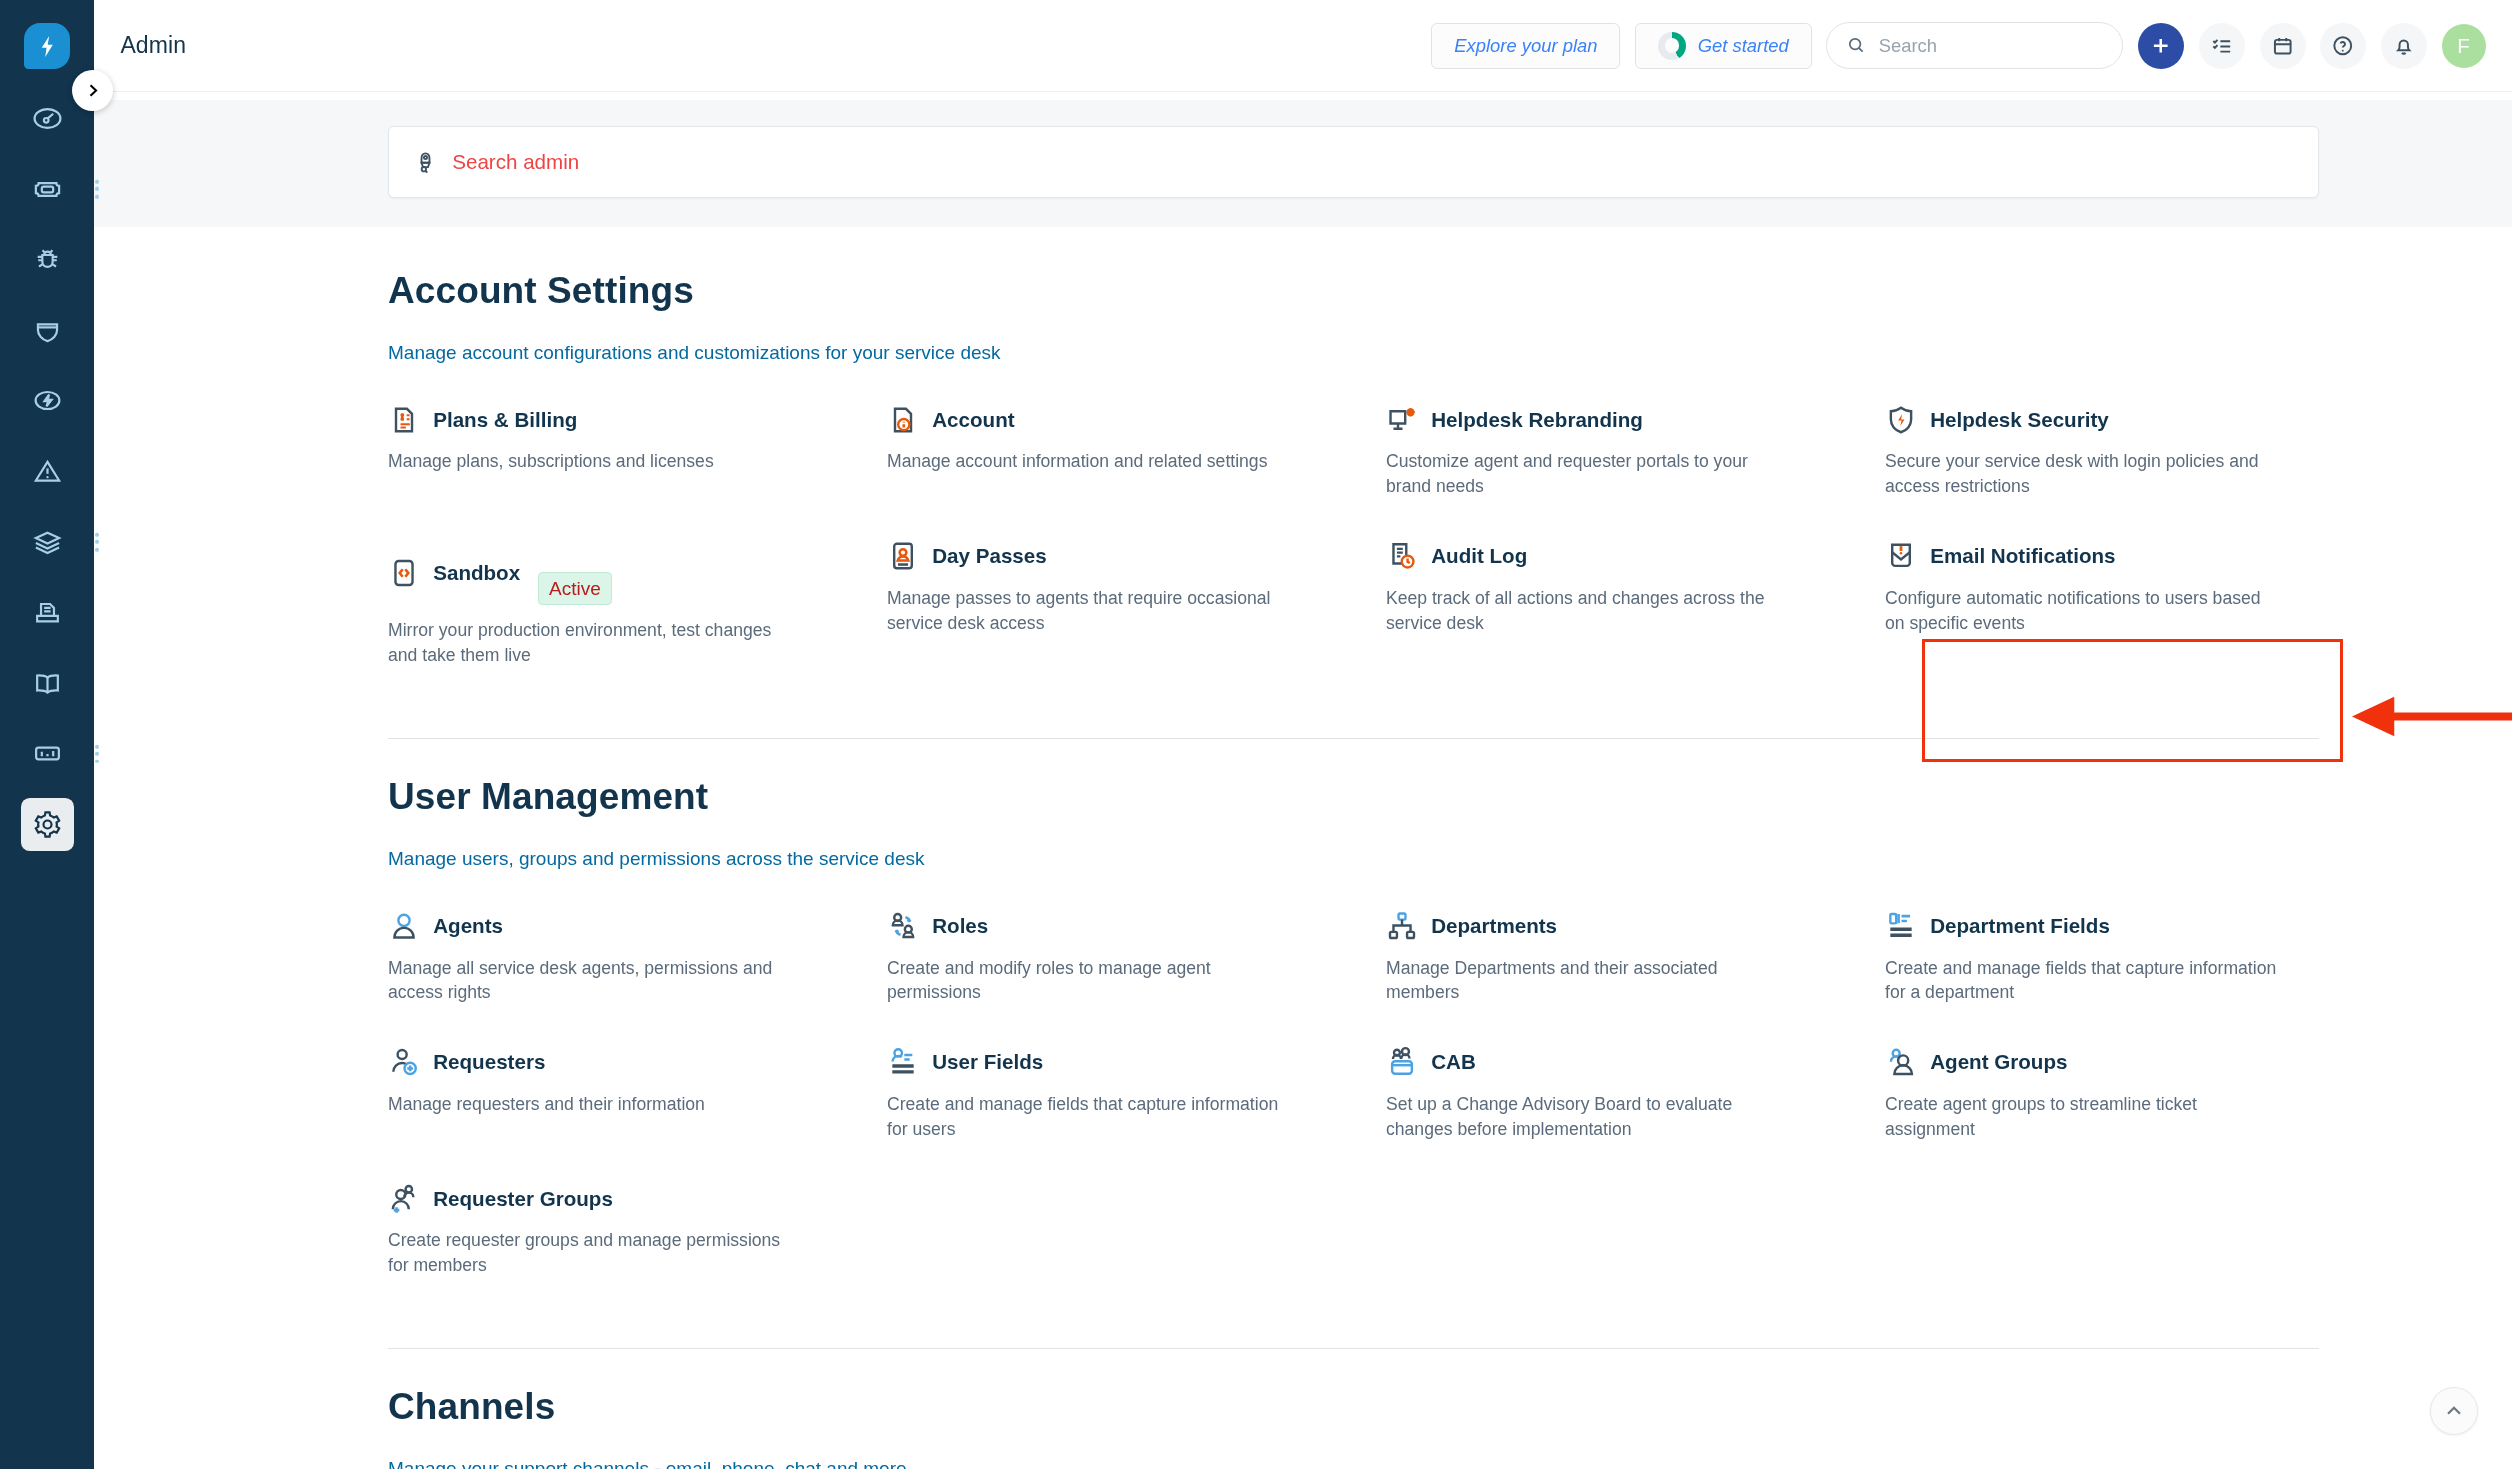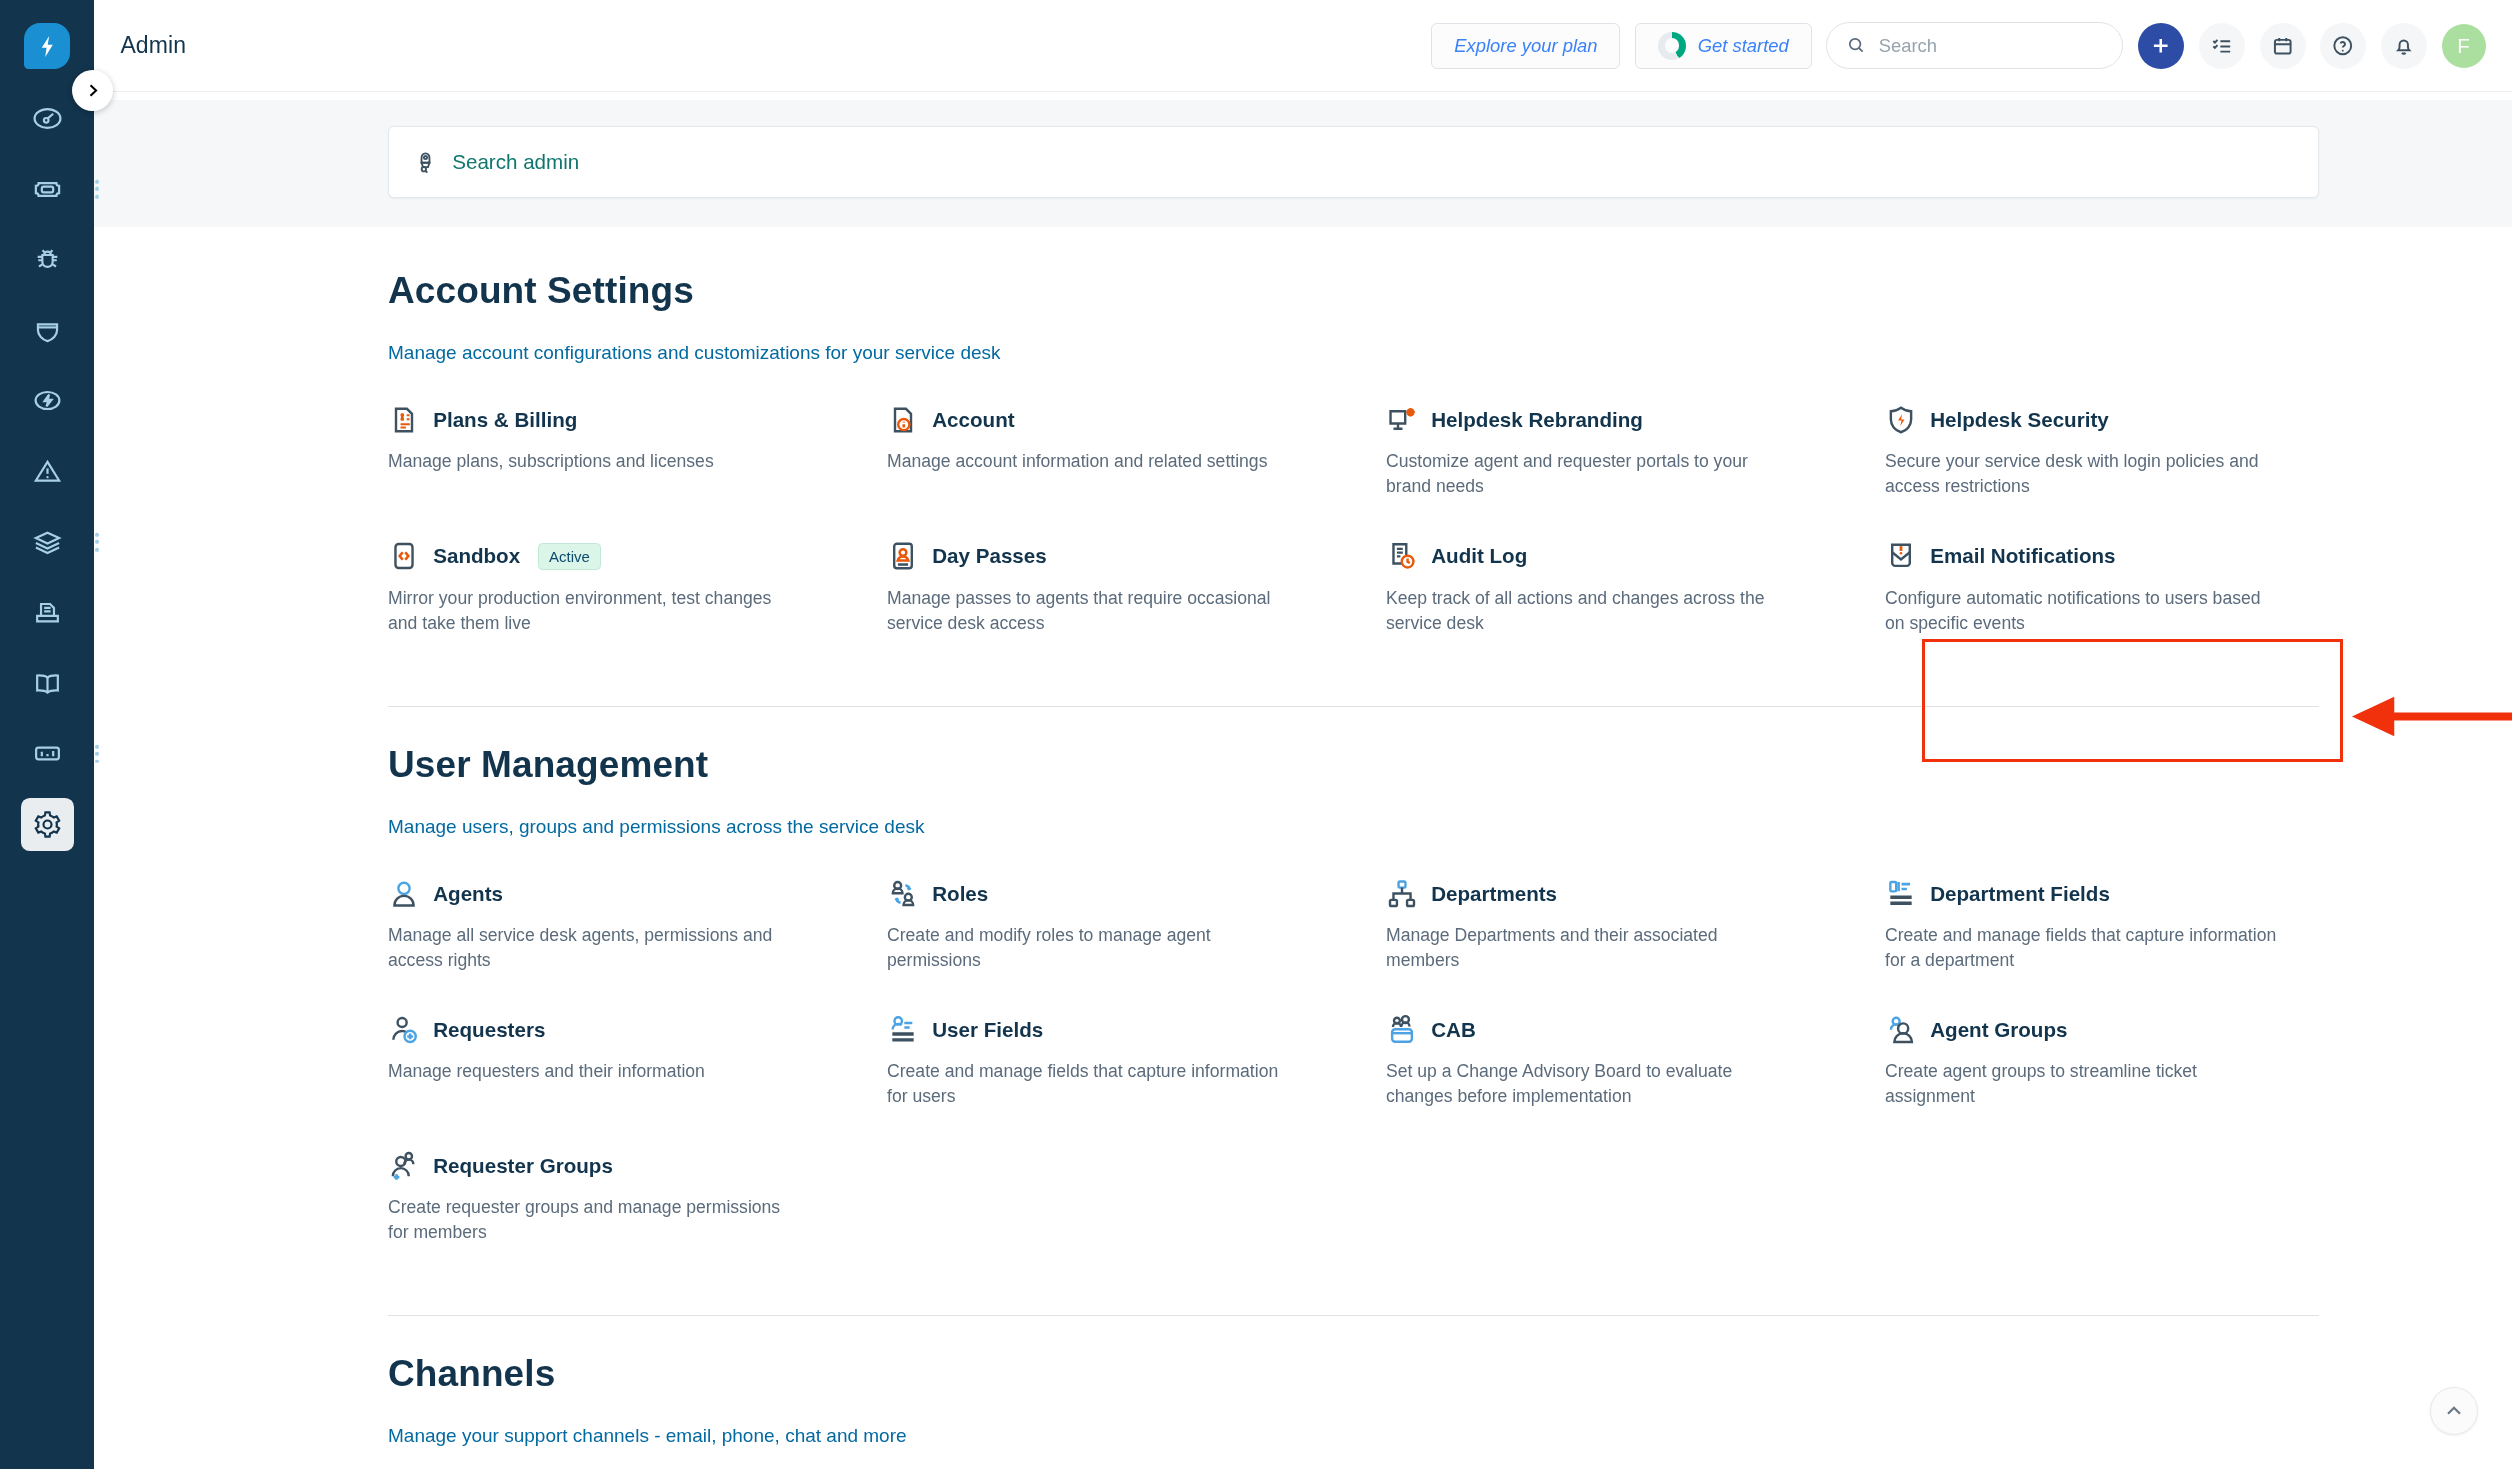--- a/index.html
+++ b/index.html
@@ -95,40 +95,40 @@
   .admin-search-band {
     background:#f5f7f9; padding: 26.4px 0 29px 0;
   }
   .admin-search-inner { width: 1931px; margin-left: 294px; }
   .admin-search {
     height: 72px; background:#fff; border:0.7px solid #e3e8ec; border-radius:5.9px;
     display:flex; align-items:center; gap:14.7px; padding: 0 23.5px;
     box-shadow: 0 0.7px 1.5px rgba(16,30,54,.05); cursor:text;
   }
   .admin-search svg { width:25px; height:25px; stroke:#3d5161; stroke-width:1.8; fill:none; flex:0 0 25px; }
-  .admin-search span { font-size:20.6px; color:#0f766e; }
+  .admin-search span { font-size:20.6px; color:#ef4444; }
 
   .sections { margin-left: 294px; width: 1931px; padding-top: 5.9px; }
   .section { padding-top: 37px; }
   .section + .section { border-top: 0.7px solid #dee3e8; margin-top: 29px; }
   .section-title { font-size: 37px; color:#12344d; font-weight:700; letter-spacing:0.1px; }
   .section-sub { font-size: 19px; color:#0369a1; margin-top: 30px; }
 
   .grid {
     display:grid; grid-template-columns: repeat(4, 499px);
     margin-top: 40px;
   }
   .card { position:relative; padding: 0 29px 41px 0; }
   .card-head { display:flex; align-items:center; gap: 13.2px; }
   .card-icon { width: 32px; height:32px; flex:0 0 32px; display:flex; align-items:center; justify-content:center; }
   .card-icon svg { width:32px; height:32px; fill:none; stroke-width:1.8; }
   .card-title { font-size: 20.6px; color:#12344d; font-weight:700; white-space:nowrap; }
   .badge {
-    font-size: 15px; color:#0c4a6e; background:#dcf5e9; border:0.7px solid #bfe9d6;
-    border-radius:4.4px; padding: 4.4px 10.3px; margin-left:4.4px;
+    font-size: 19px; color:#b91c1c; background:#dcf5e9; border:0.7px solid #bfe9d6;
+    border-radius:4.4px; padding: 4.4px 10.3px; margin-left:4.4px;margin-top:32px;
   }
   .card-desc { font-size: 17.6px; color:#5b6b7b; line-height: 1.42; margin-top: 13.2px; max-width: 396px; }
 
   
   .hl-box {
     position:absolute; left: 1828px; top: 539px; width: 421px; height: 123px;
     border: 3.7px solid #f0310c; pointer-events:none; z-index: 20;
   }
   .hl-arrow { position:absolute; left: 2251px; top: 591px; z-index:20; pointer-events:none; }
 

